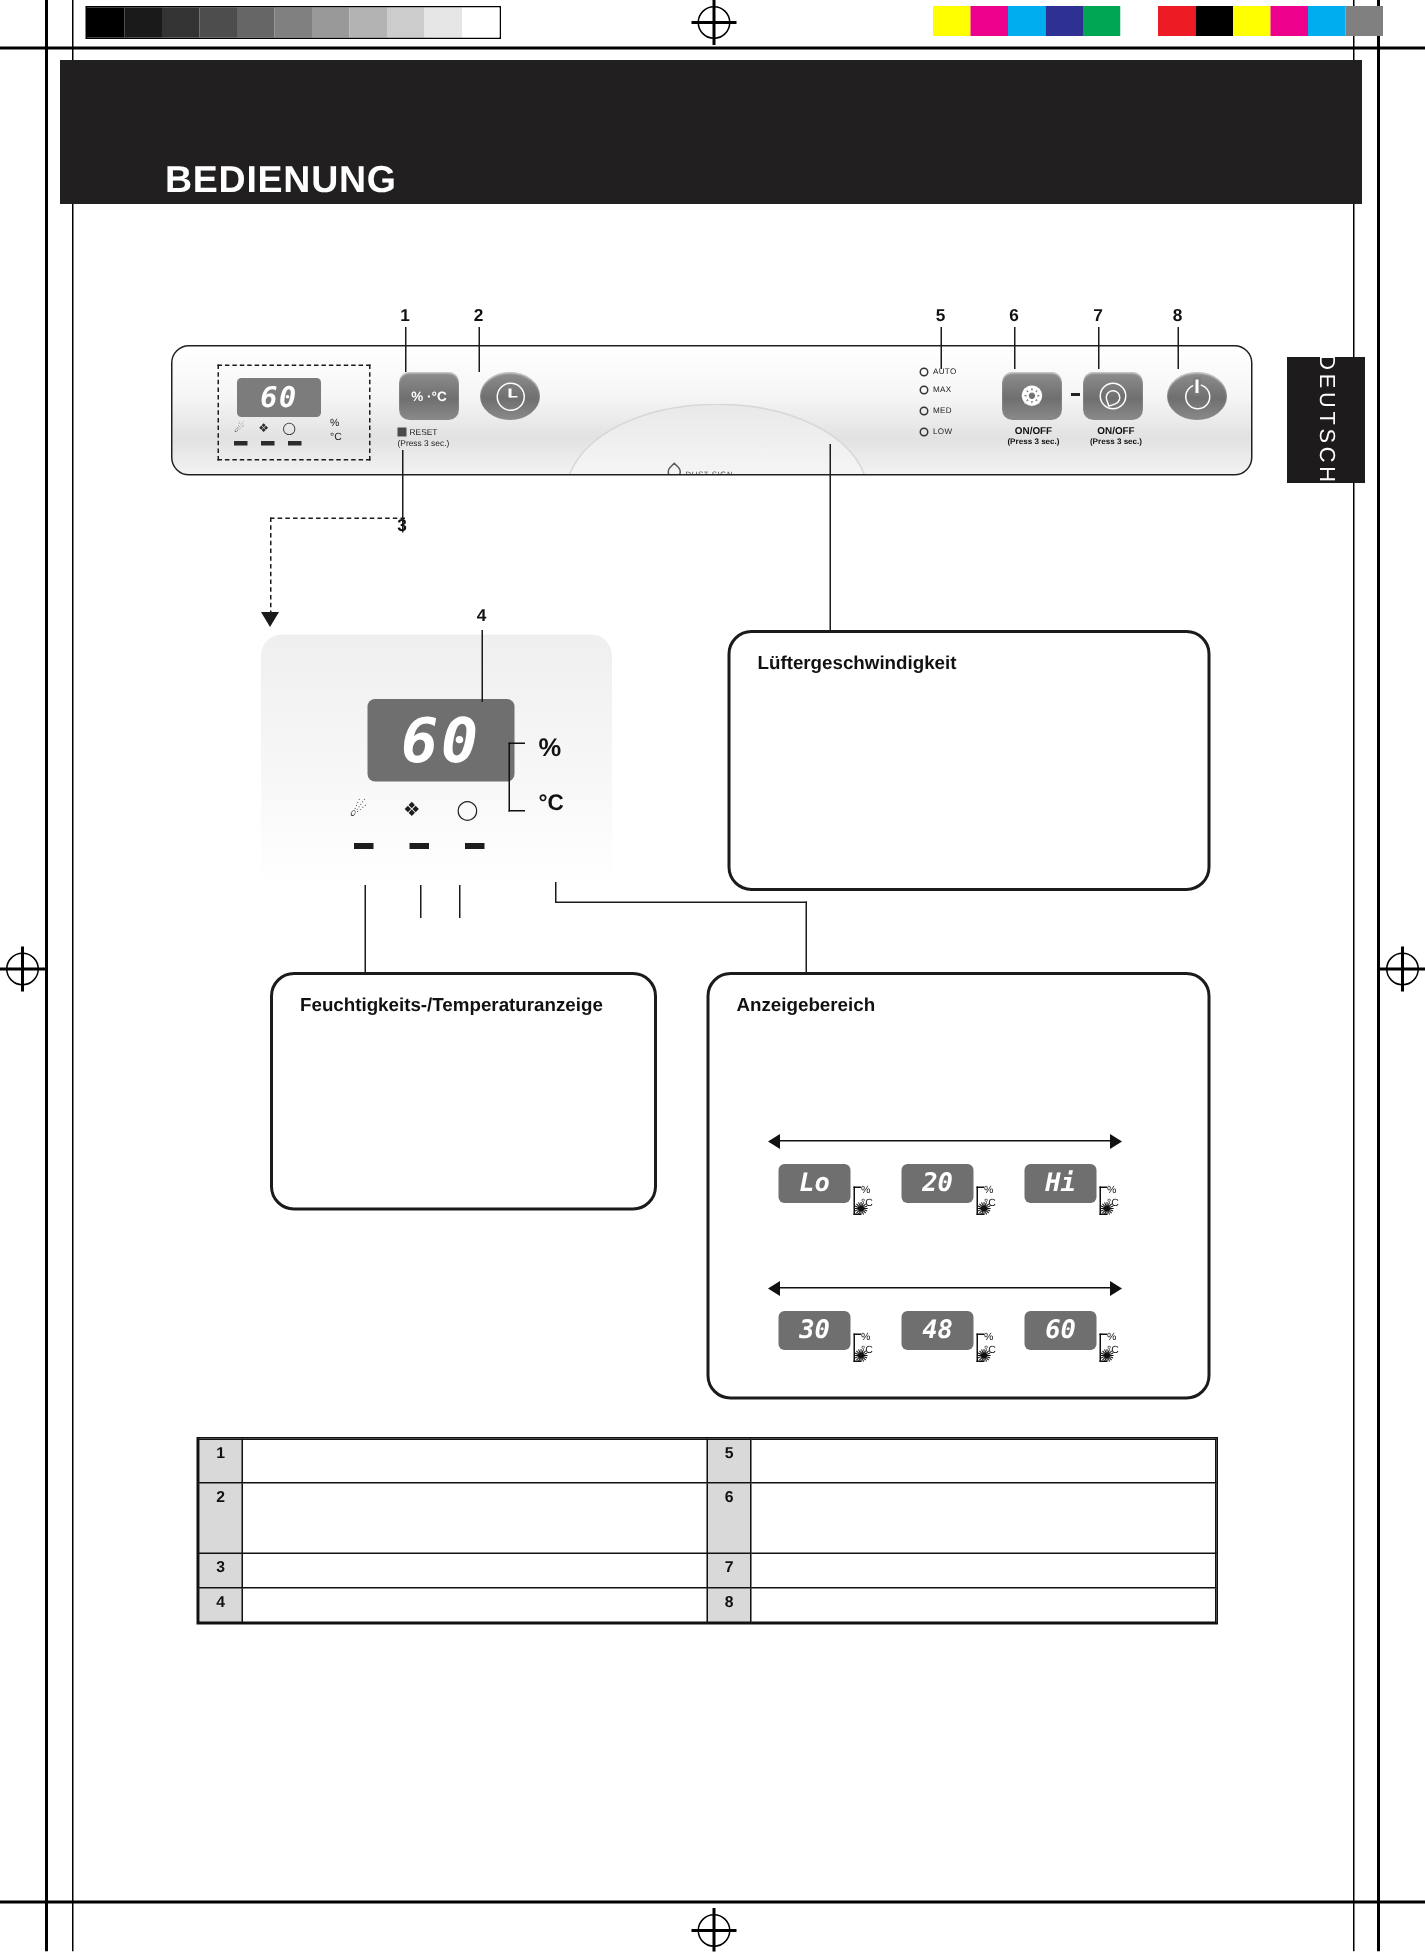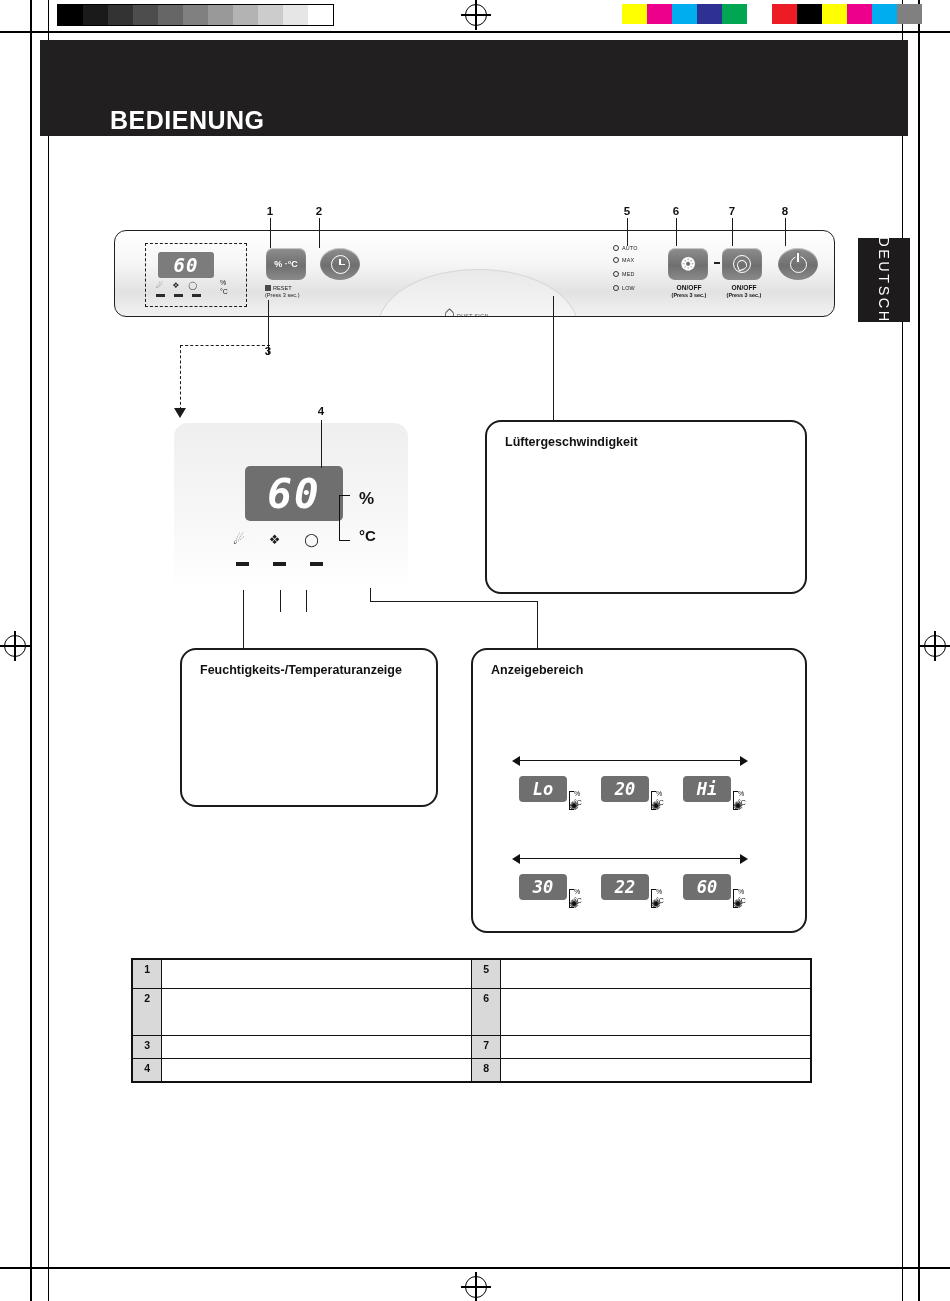--- a/index.html
+++ b/index.html
@@ -743,21 +743,21 @@
       <span>30</span>
     </div>
     <div class="chip-pct" style="left:101px; top:238px;">
       <span class="brk"></span>
       <div>%</div>
       <div>°C</div>
     </div>
     <span class="spark" style="left:96px; top:248px;">✺</span>
 
     <div class="chip" style="left:128px; top:224px;">
-      <span>22</span>
+      <span>48</span>
     </div>
     <div class="chip-pct" style="left:183px; top:238px;">
       <span class="brk"></span>
       <div>%</div>
       <div>°C</div>
     </div>
     <span class="spark" style="left:178px; top:248px;">✺</span>
 
     <div class="chip" style="left:210px; top:224px;">
       <span>60</span>

